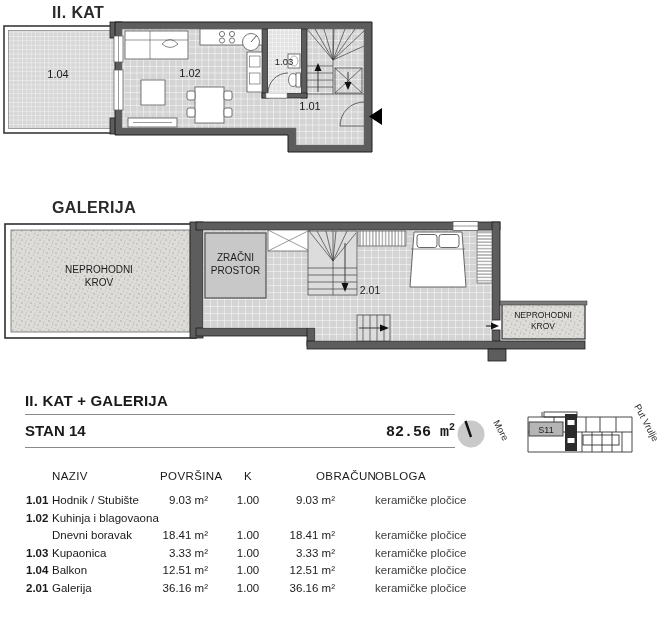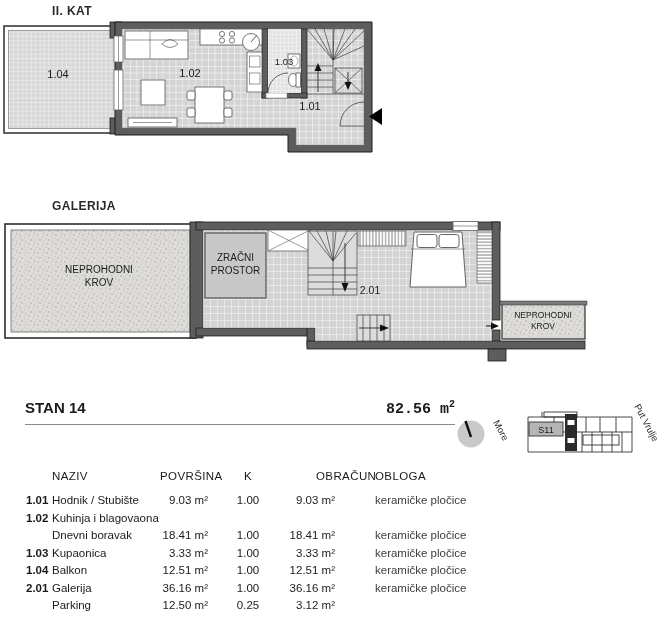--- a/index.html
+++ b/index.html
@@ -1,18 +1,18 @@
 <!DOCTYPE html>
 <html><head>
 <meta charset="utf-8">
 <style>
   html,body{margin:0;padding:0;background:#fff;}
   .page{position:relative;width:663px;height:617px;background:#ffffff;
         font-family:"Liberation Sans", sans-serif;color:#1a1a1a;overflow:hidden;}
-  .plan-label{position:absolute;font-size:12px;font-weight:700;letter-spacing:.4px;color:#2a2a2a;padding-left:44px;}
+  .plan-label{position:absolute;font-size:16px;font-weight:700;letter-spacing:.4px;color:#2a2a2a;padding-left:44px;}
   svg text{font-family:"Liberation Sans", sans-serif;fill:#1c1c1c;}
   .titleblock{position:absolute;left:25px;top:392px;width:430px;}
   .tb-title{font-size:15px;font-weight:700;letter-spacing:.2px;padding-bottom:5px;border-bottom:1px solid #8a8a8a;}
   .tb-row{display:flex;justify-content:space-between;align-items:baseline;padding:7px 0 6px 0;border-bottom:1px solid #8a8a8a;}
   .tb-unit{font-size:15px;font-weight:700;}
   .tb-area{font-size:15px;font-weight:700;font-family:Liberation Mono, monospace;}
   .tb-area sup{font-size:10px;}
   .rot-label{position:absolute;font-size:9.5px;color:#2a2a2a;transform-origin:left top;transform:rotate(62deg);white-space:nowrap;}
   .tbl{position:absolute;left:0;top:468px;width:601px;font-size:11.5px;}
   .trow{position:relative;height:17.5px;}
@@ -257,20 +257,21 @@
 
     <g>
       <rect x="502" y="88" width="83" height="36" fill="url(#stip)" stroke="#2e2e2e" stroke-width="1.2"></rect>
       <rect x="500" y="86" width="87" height="4" fill="#7a7a7a" stroke="#2e2e2e" stroke-width="0.5"></rect>
       <text x="543" y="103" font-size="8.5" text-anchor="middle">NEPROHODNI</text>
       <text x="543" y="114" font-size="8.5" text-anchor="middle">KROV</text>
     </g>
   </svg>
 
   <div class="titleblock">
+    <div class="tb-title">II. KAT + GALERIJA</div>
     <div class="tb-row">
       <span class="tb-unit">STAN 14</span>
       <span class="tb-area"><span>82.56 m</span><sup>2</sup></span>
     </div>
   </div>
 
   <svg style="position:absolute;left:453px;top:416px;" width="36" height="36" viewBox="0 0 36 36">
     <circle cx="18" cy="18" r="13.5" fill="#c9c9c9"></circle>
     <line x1="18" y1="21" x2="12.5" y2="5" stroke="#111" stroke-width="2.4"></line>
   </svg>
@@ -352,23 +353,15 @@
       <span class="cell c-obl">keramičke pločice</span>
     </div>
     <div class="trow">
       <span class="cell c-code">2.01</span>
       <span class="cell c-naziv">Galerija</span>
       <span class="cell c-pov">36.16 m²</span>
       <span class="cell c-k">1.00</span>
       <span class="cell c-obr">36.16 m²</span>
       <span class="cell c-obl">keramičke pločice</span>
     </div>
-    <div class="trow">
-      <span class="cell c-code"></span>
-      <span class="cell c-naziv">Parking</span>
-      <span class="cell c-pov">12.50 m²</span>
-      <span class="cell c-k">0.25</span>
-      <span class="cell c-obr">3.12 m²</span>
-      <span class="cell c-obl"></span>
-    </div>
   </div>
 
 </div>
 
 </body></html>

